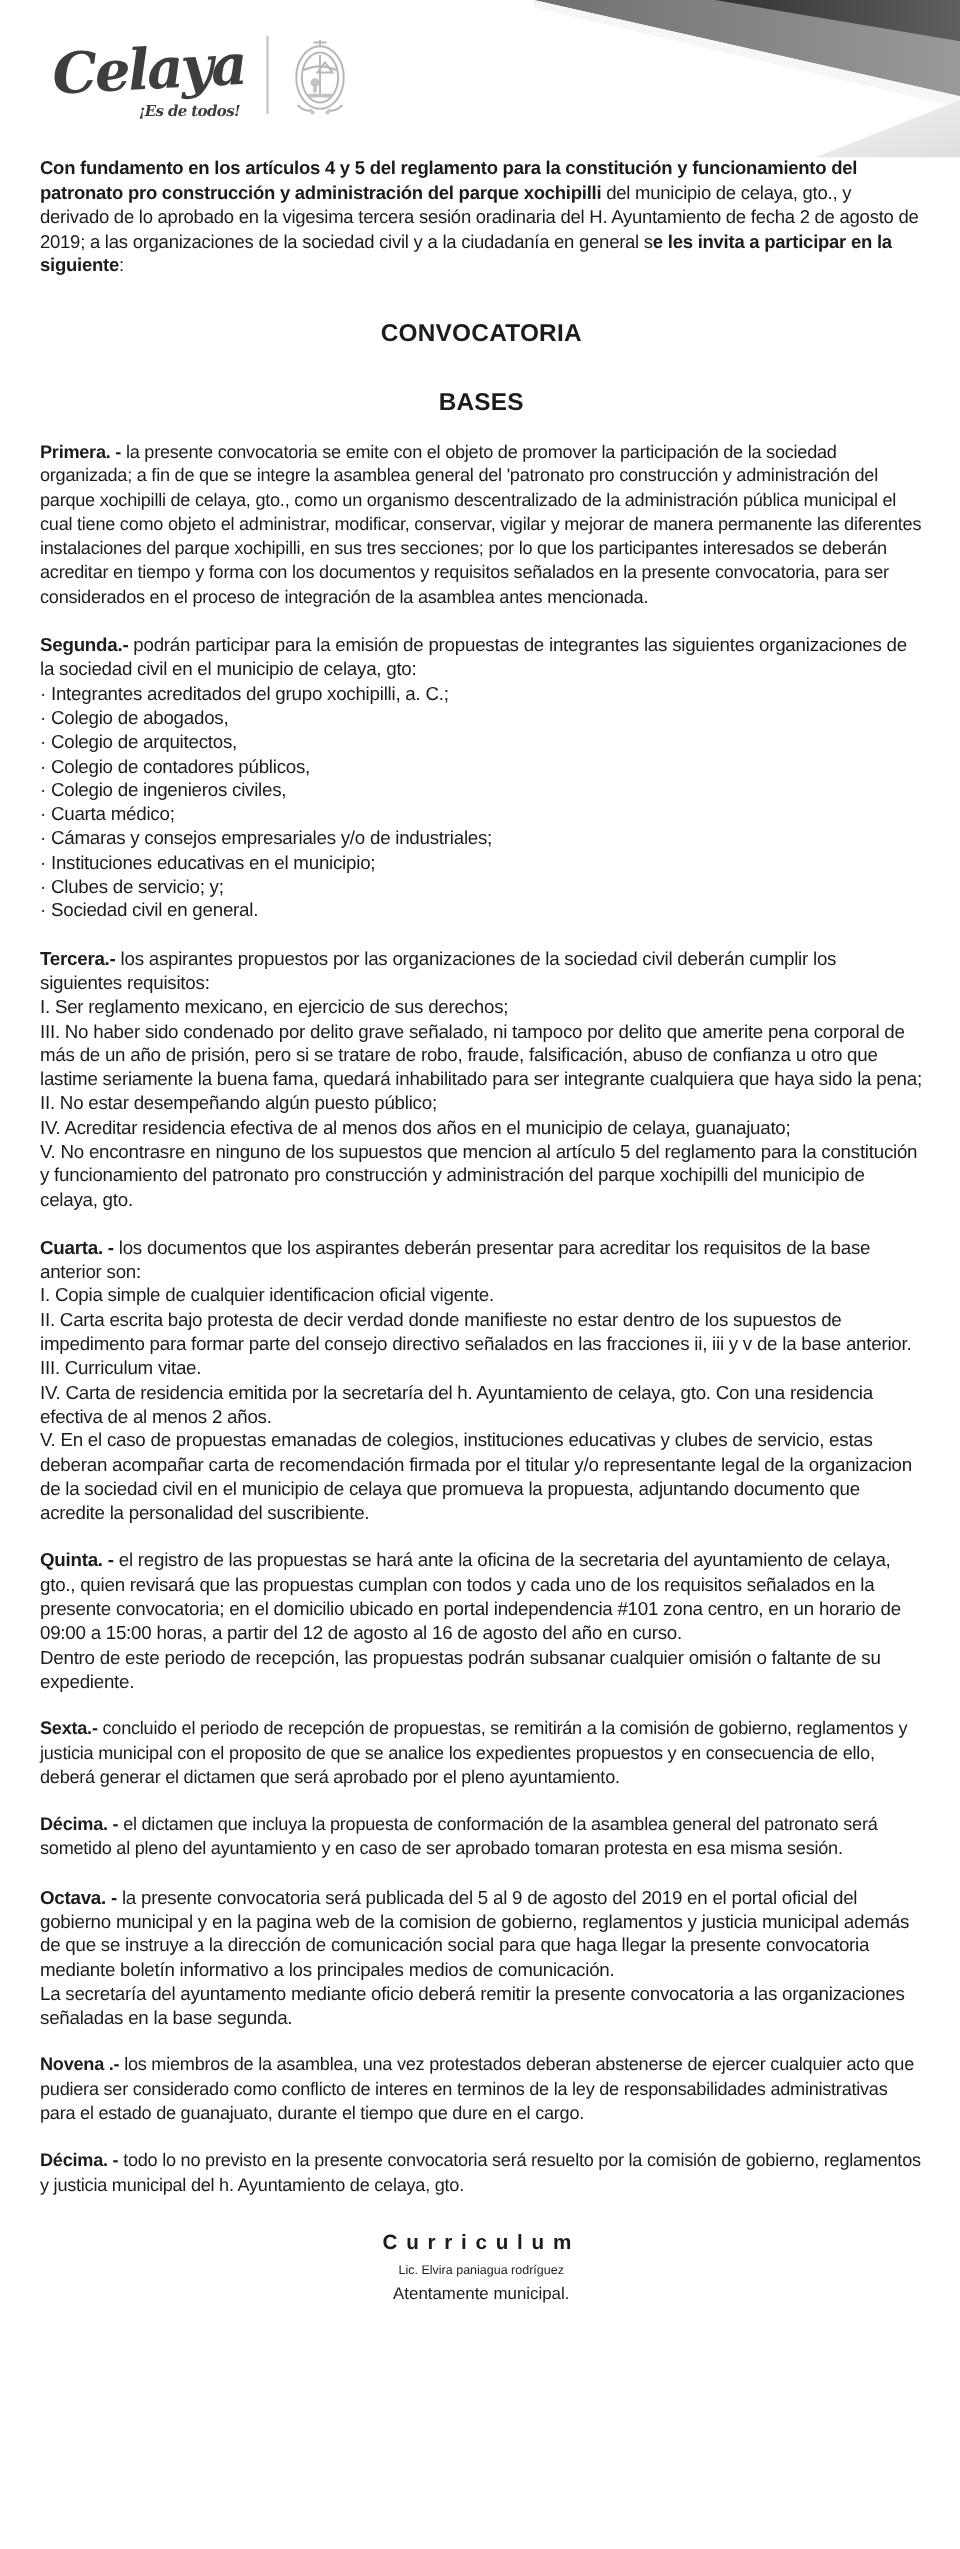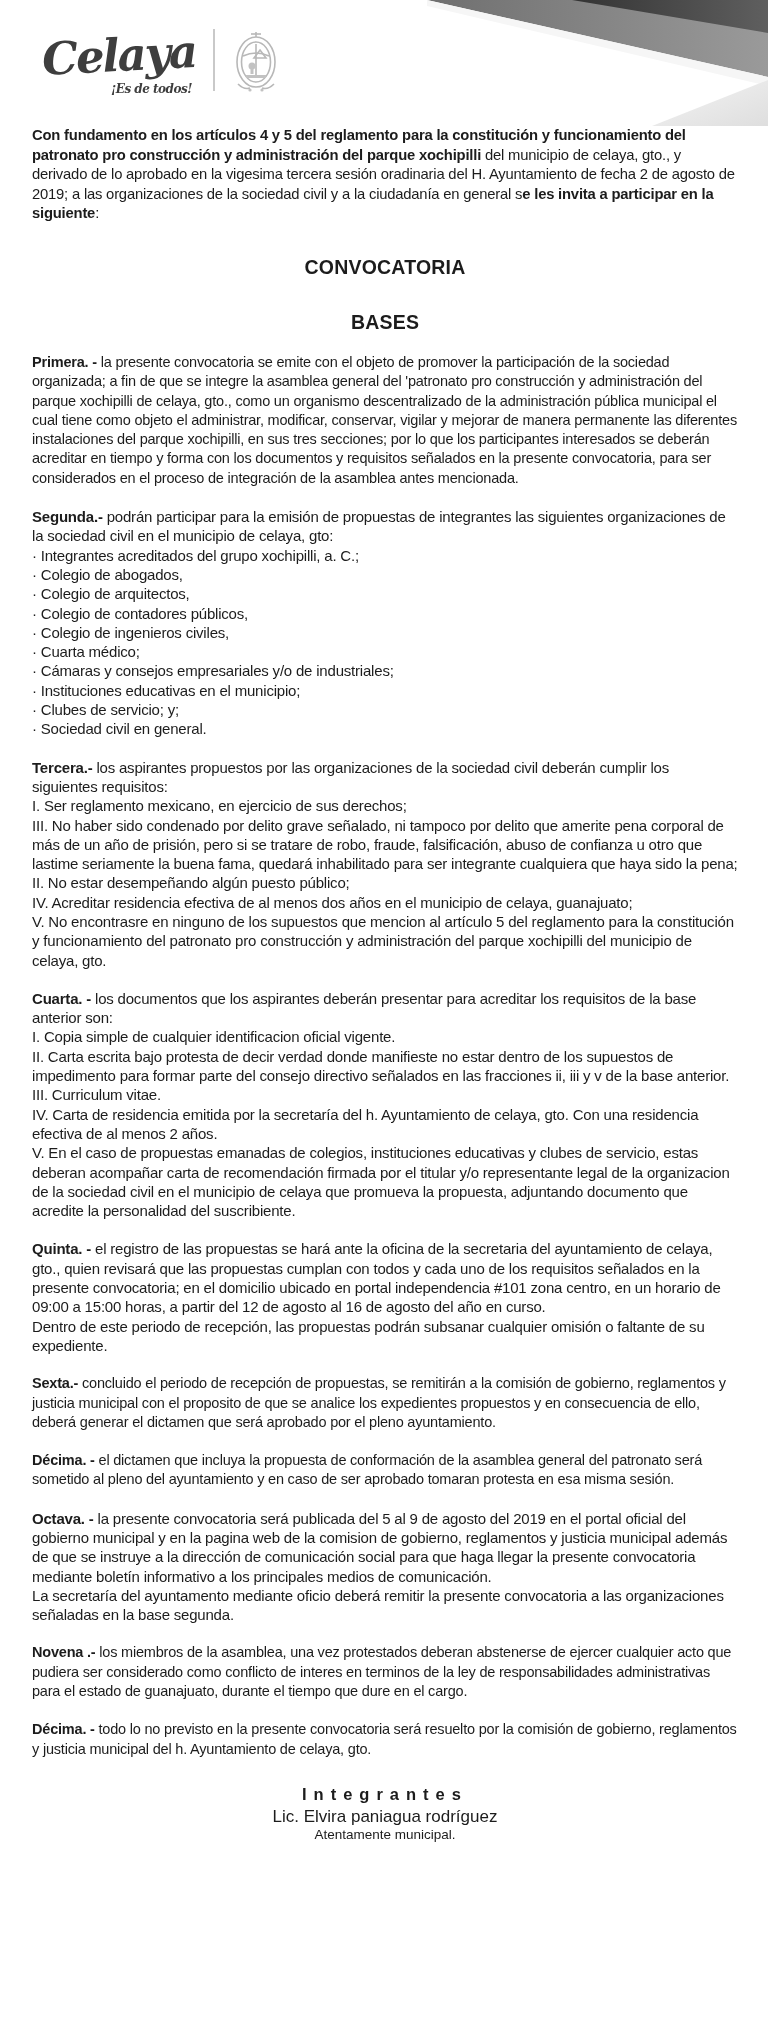--- a/index.html
+++ b/index.html
@@ -42,21 +42,21 @@
   }
   .heading{
     text-align:center;font-weight:700;font-size:19.5px;
     letter-spacing:0.2px;margin-top:32px;
   }
   .objeto{font-weight:700;font-size:14.8px;line-height:19.6px;letter-spacing:-0.2px;margin-top:22px;}
   .list-line{font-size:15px;line-height:19.3px;letter-spacing:-0.2px;}
   
   .signature{text-align:center;margin-top:26px;}
   .salutation{font-weight:700;font-size:16.5px;letter-spacing:7px;}
-  .sig-name{font-size:17px;line-height:18px;margin-top:4px;}
+  .sig-name{font-size:10px;line-height:18px;margin-top:4px;}
   .sig-role{font-size:13.5px;line-height:18px;}
 </style>
 </head>
 <body>
 
 <div class="page">
 
   <div class="header">
 
     <svg class="ribbons" viewBox="0 0 768 126" xmlns="http://www.w3.org/2000/svg" aria-hidden="true">
@@ -164,19 +164,19 @@
     <div class="par">
       <p class="list-line"><span class="b">Octava. -</span> <span>la presente convocatoria será publicada del 5 al 9 de agosto del 2019 en el portal oficial del gobierno municipal y en la pagina web de la comision de gobierno, reglamentos y justicia municipal además de que se instruye a la dirección de comunicación social para que haga llegar la presente convocatoria mediante boletín informativo a los principales medios de comunicación.</span></p>
       <p class="list-line">La secretaría del ayuntamento mediante oficio deberá remitir la presente convocatoria a las organizaciones señaladas en la base segunda.</p>
     </div>
 
     <p class="par"><span class="b">Novena .-</span> <span>los miembros de la asamblea, una vez protestados deberan abstenerse de ejercer cualquier acto que pudiera ser considerado como conflicto de interes en terminos de la ley de responsabilidades administrativas para el estado de guanajuato, durante el tiempo que dure en el cargo.</span></p>
 
     <p class="par"><span class="b">Décima. -</span> <span>todo lo no previsto en la presente convocatoria será resuelto por la comisión de gobierno, reglamentos y justicia municipal del h. Ayuntamiento de celaya, gto.</span></p>
 
     <div class="signature">
-      <p class="salutation">Integrantes</p>
+      <p class="salutation">Curriculum</p>
       <p class="sig-name">Lic. Elvira paniagua rodríguez</p>
       <p class="sig-role">Atentamente municipal.</p>
     </div>
 
   </div>
 </div>
 
 </body></html>

